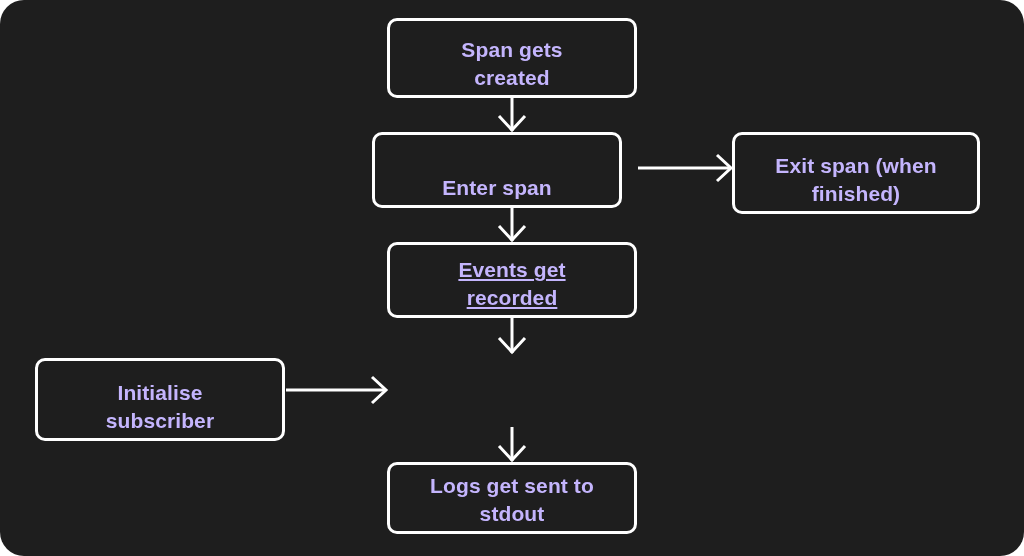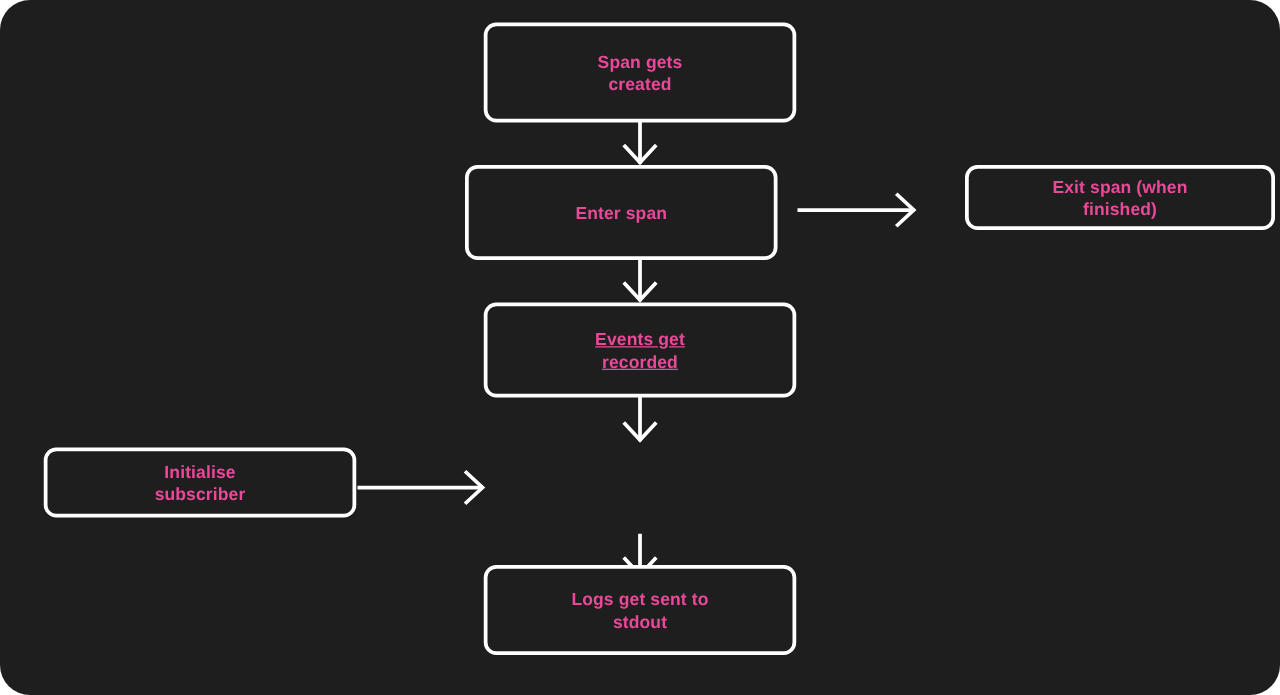--- a/index.html
+++ b/index.html
@@ -28,26 +28,26 @@
     width: 1024px;
     height: 556px;
   }
   .node {
     position: absolute;
     box-sizing: border-box;
     background: #1e1e1e;
     border: 3px solid #ffffff;
     border-radius: 10px;
     display: flex;
-    align-items: center;
+    align-items: flex-end;
     justify-content: center;
     text-align: center;
-    color: #ec4899;
+    color: #c4b5fd;
     font-weight: bold;
-    font-size: 14px;
+    font-size: 21px;
     line-height: 1.3;
     letter-spacing: 0.1px;
     padding: 4px 10px;
     z-index: 2;
   }
   .node-label {
     display: block;
     white-space: pre-line;
   }
 </style>
@@ -94,34 +94,34 @@
 
   <div class="node" style="left:387px; top:18px; width:250px; height:80px;">
     <span class="node-label">Span gets
 created</span>
   </div>
 
   <div class="node" style="left:372px; top:132px; width:250px; height:76px;">
     <span class="node-label">Enter span</span>
   </div>
 
-  <div class="node" style="left:772px; top:132px; width:248px; height:52px;">
+  <div class="node" style="left:732px; top:132px; width:248px; height:82px;">
     <span class="node-label">Exit span (when
 finished)</span>
   </div>
 
   <div class="node" style="left:387px; top:242px; width:250px; height:76px;text-decoration:underline;">
     <span class="node-label">Events get
 recorded</span>
   </div>
 
-  <div class="node" style="left:35px; top:358px; width:250px; height:56px;">
+  <div class="node" style="left:35px; top:358px; width:250px; height:83px;">
     <span class="node-label">Initialise
 subscriber</span>
   </div>
 
 
-  <div class="node" style="left:387px; top:452px; width:250px; height:72px;">
+  <div class="node" style="left:387px; top:462px; width:250px; height:72px;">
     <span class="node-label">Logs get sent to
 stdout</span>
   </div>
 
 </div>
 
 </body></html>

